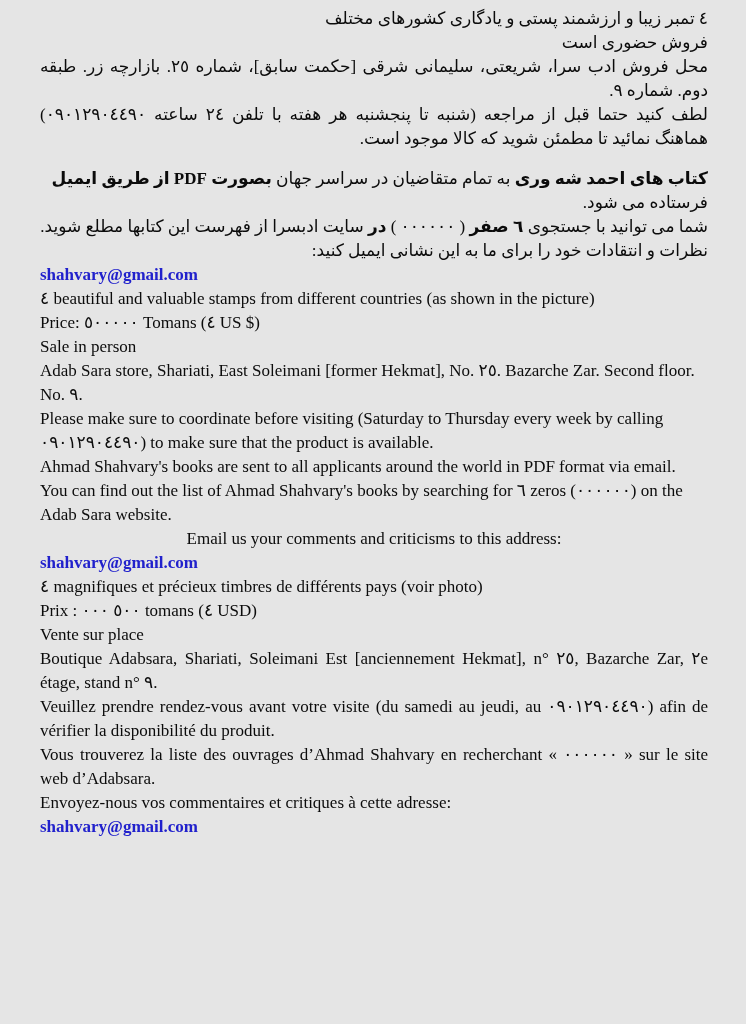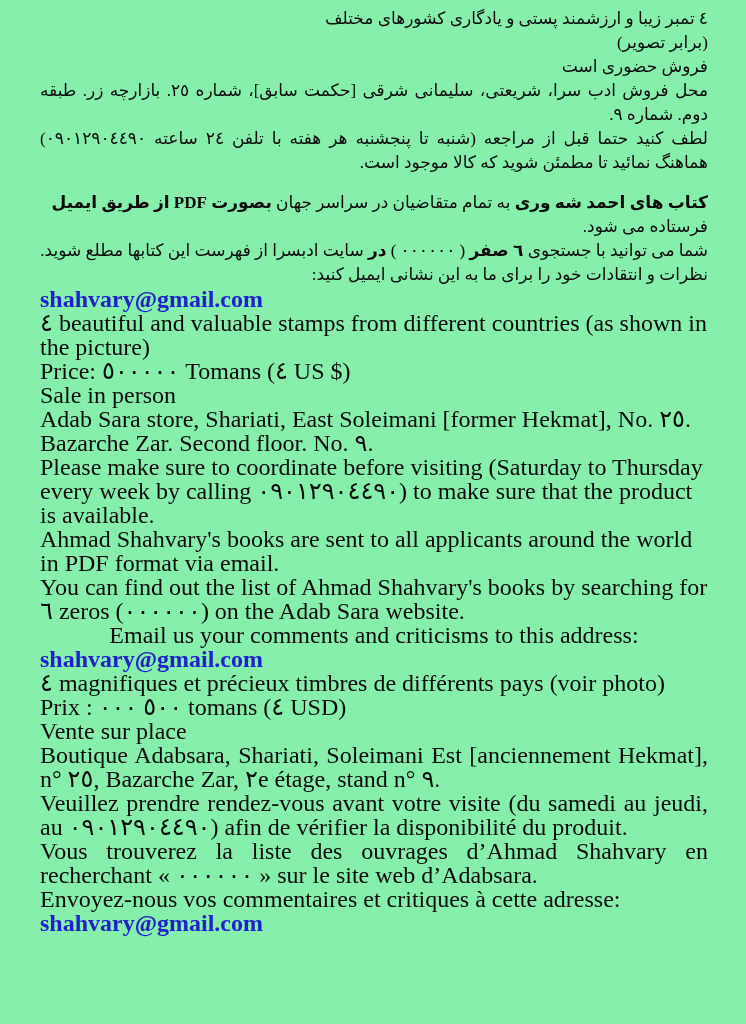--- a/index.html
+++ b/index.html
@@ -6,50 +6,49 @@
     margin: 0;
     padding: 0;
     background: #fdfdfd;
   }
   .page {
     position: relative;
     width: 746px;
     height: 1024px;
     box-sizing: border-box;
     padding: 7px 38px 0 40px;
-    background: #86efac;
+    background: #e5e5e5;
     overflow: hidden;
     font-family: "Liberation Serif", "DejaVu Sans", serif;
   }
   .para {
     margin: 0;
     color: #0b0b0b;
   }
   .fa {
     font-size: 17px;
     line-height: 24px;
   }
   .lat {
-    font-size: 24px;
+    font-size: 17px;
     line-height: 24px;
   }
   .b { font-weight: bold; }
   a.email {
     font-weight: bold;
     text-decoration: none;
     cursor: pointer;
   }
 </style>
 </head>
 <body>
 
 <div class="page">
   <div id="document-text" style="color: rgb(11, 11, 11);">
       <div class="para fa" dir="rtl" style="text-align: right;"><span>٤ تمبر زیبا و ارزشمند پستی و یادگاری کشورهای مختلف</span></div>
-      <div class="para fa" dir="rtl" style="text-align: right;"><span>(برابر تصویر)</span></div>
       <div class="para fa" dir="rtl" style="text-align: right;"><span>فروش حضوری است</span></div>
       <div class="para fa" dir="rtl" style="text-align: justify;"><span>محل فروش ادب سرا، شریعتی، سلیمانی شرقی [حکمت سابق]، شماره ٢٥. بازارچه زر. طبقه دوم. شماره ٩.</span></div>
       <div class="para fa" dir="rtl" style="text-align: justify;"><span>لطف کنید حتما قبل از مراجعه (شنبه تا پنجشنبه هر هفته با تلفن ٢٤ ساعته ٠٩٠١٢٩٠٤٤٩٠) هماهنگ نمائید تا مطمئن شوید که کالا موجود است.</span></div>
       <div class="para fa" dir="rtl" style="text-align: right; margin-top: 16px;"><span class="b">کتاب های احمد شه وری</span><span> به تمام متقاضیان در سراسر جهان </span><span class="b">بصورت PDF از طریق ایمیل</span><span> فرستاده می شود.</span></div>
       <div class="para fa" dir="rtl" style="text-align: right;"><span>شما می توانید با جستجوی </span><span class="b">٦ صفر</span><span> ( ٠٠٠٠٠٠ ) </span><span class="b">در</span><span> سایت ادبسرا از فهرست این کتابها مطلع شوید.</span></div>
       <div class="para fa" dir="rtl" style="text-align: right;"><span>نظرات و انتقادات خود را برای ما به این نشانی ایمیل کنید:</span></div>
       <div class="para lat" dir="ltr" style="text-align: left;"><a class="email b" style="color: rgb(33, 33, 204);">shahvary@gmail.com</a></div>
       <div class="para lat" dir="ltr" style="text-align: left;"><span>٤ beautiful and valuable stamps from different countries (as shown in the picture)</span></div>
       <div class="para lat" dir="ltr" style="text-align: left;"><span>Price: ٥٠٠٠٠٠ Tomans (٤ US $)</span></div>
       <div class="para lat" dir="ltr" style="text-align: left;"><span>Sale in person</span></div>

